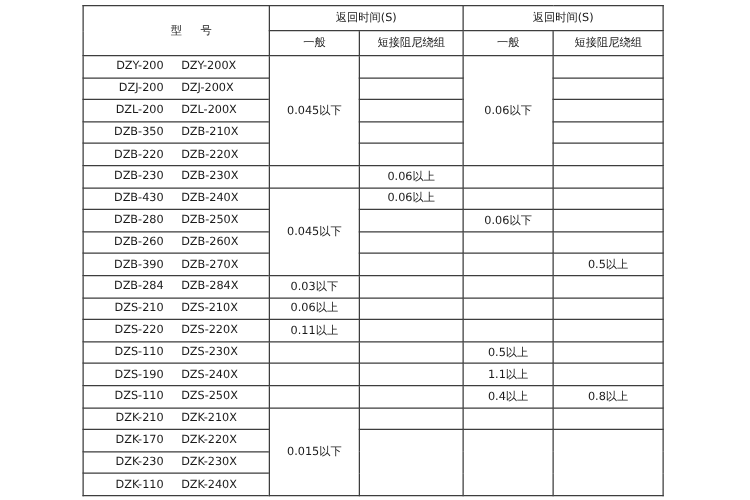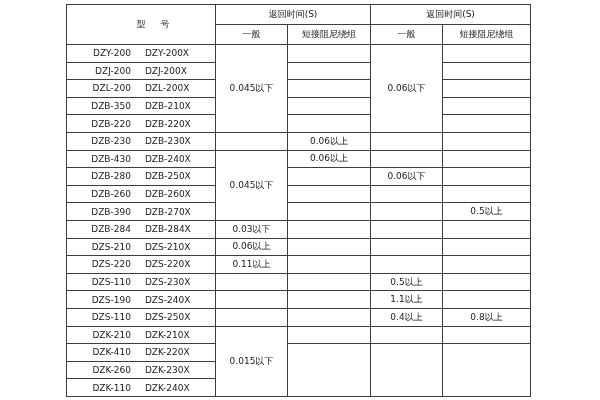--- a/index.html
+++ b/index.html
@@ -253,32 +253,32 @@
             </div>
           </td>
         <td rowspan="4">0.015以下</td>
         <td></td>
         <td></td>
         <td></td>
       </tr>
       <tr>
         <td>
             <div class="model-pair">
-              <span>DZK-410</span>
+              <span>DZK-170</span>
               <span>DZK-220X</span>
             </div>
           </td>
         <td rowspan="3"></td>
         <td rowspan="3"></td>
         <td rowspan="3"></td>
       </tr>
       <tr>
         <td>
             <div class="model-pair">
-              <span>DZK-260</span>
+              <span>DZK-230</span>
               <span>DZK-230X</span>
             </div>
           </td>
       </tr>
       <tr>
         <td>
             <div class="model-pair">
               <span>DZK-110</span>
               <span>DZK-240X</span>
             </div>

